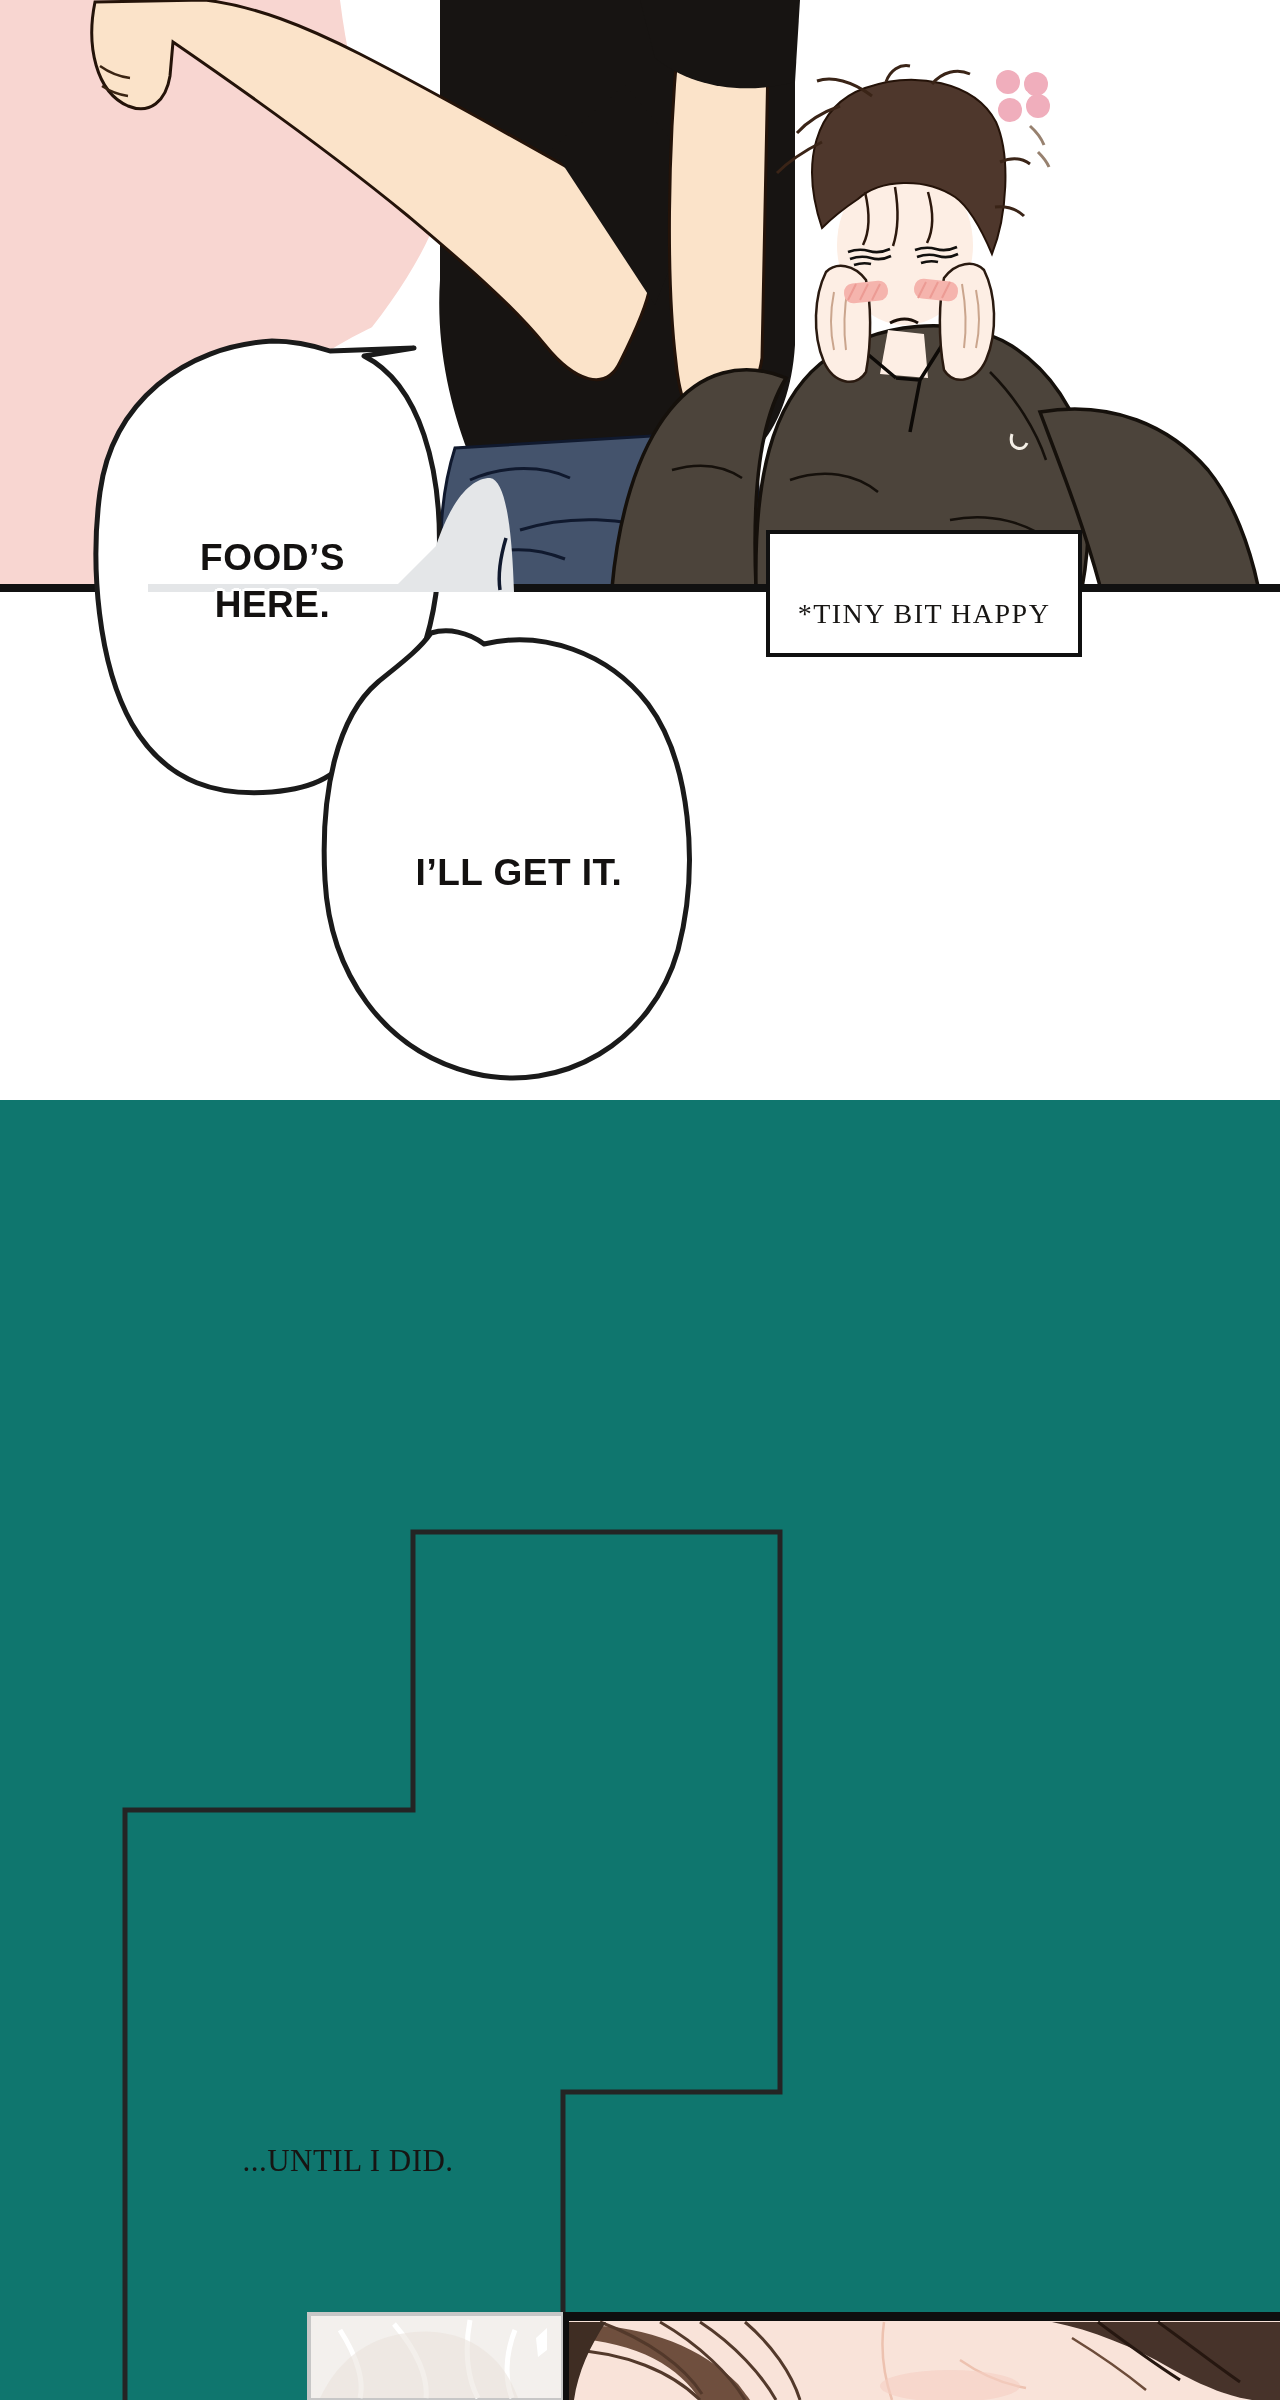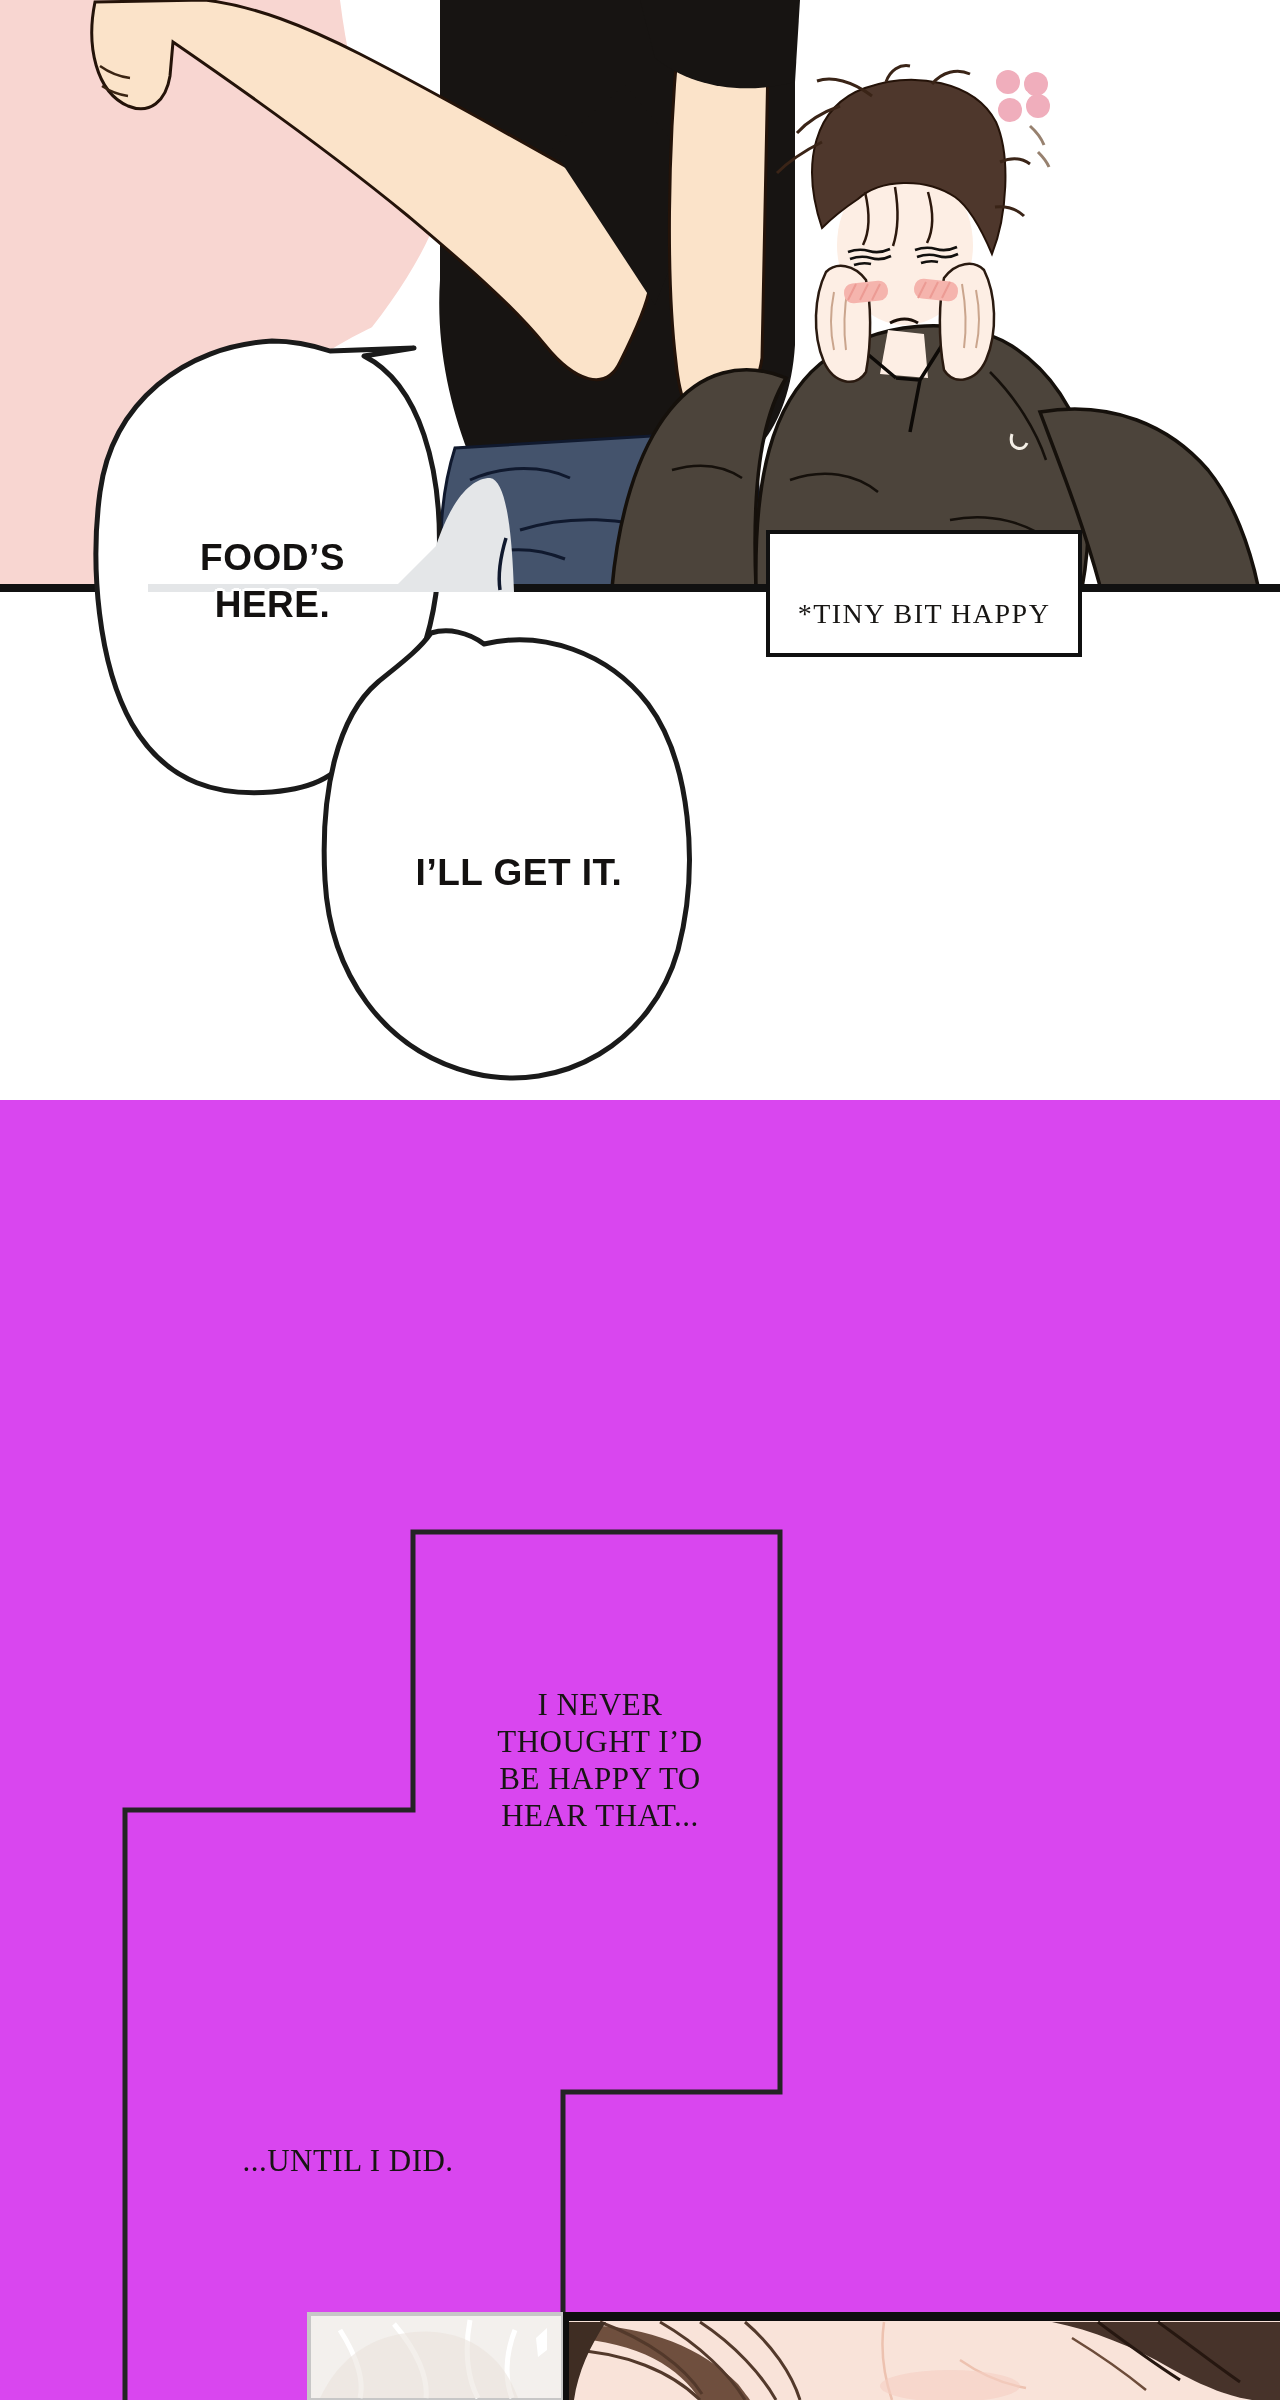--- a/index.html
+++ b/index.html
@@ -1,16 +1,16 @@
 <!DOCTYPE html>
 <html><head>
 <meta charset="utf-8">
 <style>
   html,body{margin:0;padding:0;background:#fff;}
-  .page{position:relative;width:1280px;height:2400px;background:#d946ef;overflow:hidden;
+  .page{position:relative;width:1280px;height:2400px;background:#0f766e;overflow:hidden;
         font-family:"Liberation Sans",sans-serif;}
   svg{position:absolute;left:0;display:block;}
   #art-top{top:0;}
   #art-bottom{top:1500px;}
   .txt{position:absolute;white-space:pre-line;text-align:center;color:#151310;}
   .bubble-txt{font-family:"Liberation Sans",sans-serif;font-weight:bold;
       font-size:37px;line-height:47px;letter-spacing:.5px;color:#131110;
       text-shadow:-3px 0 0 #fff,3px 0 0 #fff,0 -3px 0 #fff,0 3px 0 #fff,
                   -2px -2px 0 #fff,2px 2px 0 #fff,-2px 2px 0 #fff,2px -2px 0 #fff;}
   #bubble1-text{left:150px;top:534px;width:245px;}
@@ -144,19 +144,15 @@
         <path fill="#3f2d23" d="M569,822 L606,822 C590,846 578,872 574,900 L569,900 Z"></path>
         <path d="M1052,822 C1092,830 1134,847 1170,868 C1205,888 1232,897 1252,900 L1280,900 L1280,822 Z" fill="#47332a"></path>
         <path fill="none" stroke="#261710" stroke-width="3" d="M1098,822 C1122,840 1152,862 1180,880 M1158,822 C1186,842 1214,864 1240,882"></path>
         <path fill="none" stroke="#6d4c3a" stroke-width="2.5" d="M1072,838 C1098,854 1124,872 1146,890"></path>
         <path fill="none" stroke="#edc2b0" stroke-width="2.5" d="M884,822 C880,850 884,876 892,900 M960,860 C980,874 1004,884 1026,888"></path>
         <ellipse cx="950" cy="886" rx="70" ry="16" fill="#f5cfc3" opacity="0.6"></ellipse>
       </g>
     </g>
   </svg>
 
-  <div class="txt narration" id="narration-thought">I NEVER
-THOUGHT I’D
-BE HAPPY TO
-HEAR THAT...</div>
   <div class="txt narration" id="narration-tail">...UNTIL I DID.</div>
 
 </div>
 
 </body></html>

